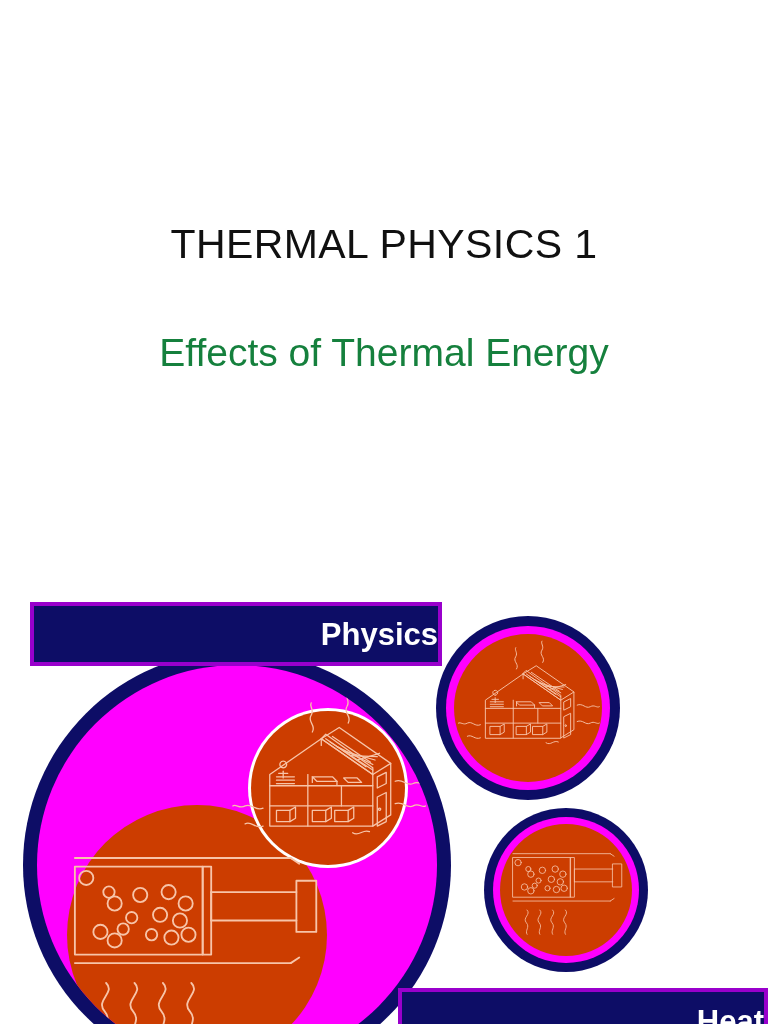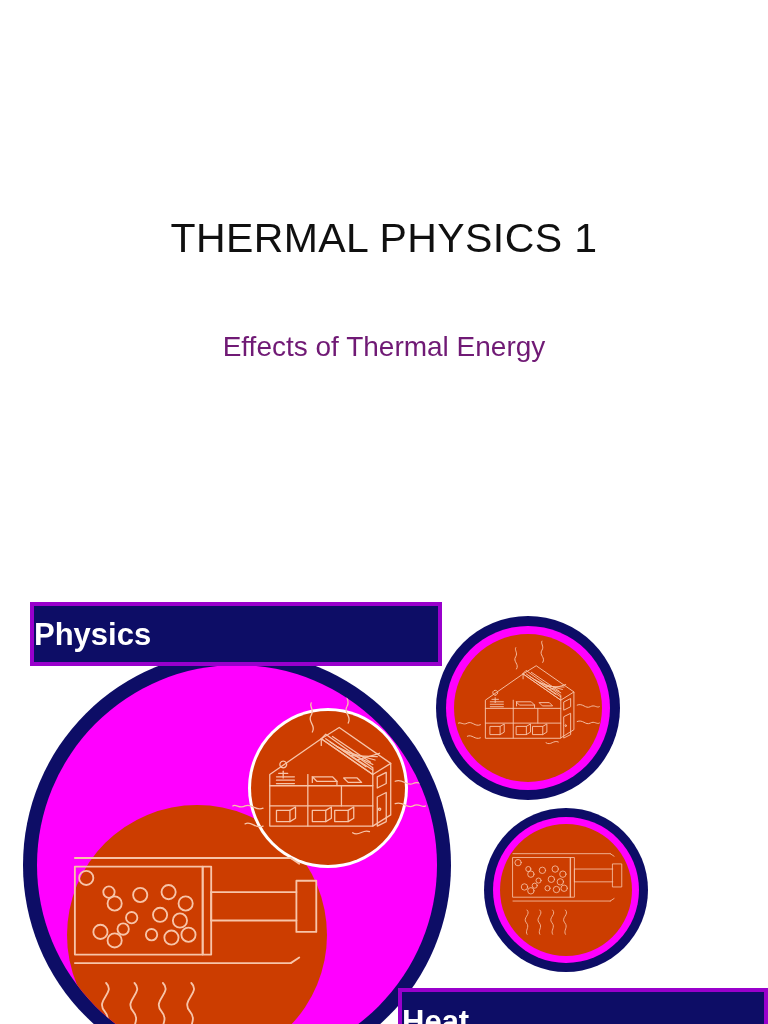--- a/index.html
+++ b/index.html
@@ -32,34 +32,34 @@
     width: 768px;
     text-align: center;
   }
   .slide-title {
     font-family: "Liberation Sans", sans-serif;
     font-size: 41px;
     font-weight: 400;
     color: #101010;
     letter-spacing: 0.4px;
     line-height: 1.15;
-    margin: 10px;
+    margin: 16px;
   }
   .subtitle-area {
     position: absolute;
     left: 0;
     top: 330px;
     width: 768px;
     text-align: center;
   }
   .slide-subtitle {
     font-family: "Liberation Sans", sans-serif;
-    font-size: 28px;
+    font-size: 39px;
     font-weight: 400;
-    color: #701a75;
+    color: #15803d;
     line-height: 1.2;
     margin: 0;
   }
 
   
   #graphic {
     position: absolute;
     left: 0;
     top: 560px;
     width: 768px;
@@ -68,21 +68,21 @@
   #graphic svg { display: block; }
 
   
   .banner {
     position: absolute;
     background: #0d0d66;
     border: 4px solid #9900cc;
     box-sizing: border-box;
     display: flex;
     align-items: center;
-    justify-content: flex-start;
+    justify-content: flex-end;
     color: #ffffff;
   }
   .banner-label {
     font-family: "Liberation Sans", sans-serif;
     font-weight: 700;
     color: #ffffff;
     line-height: 1;
   }
   #banner-physics {
     left: 30px;

